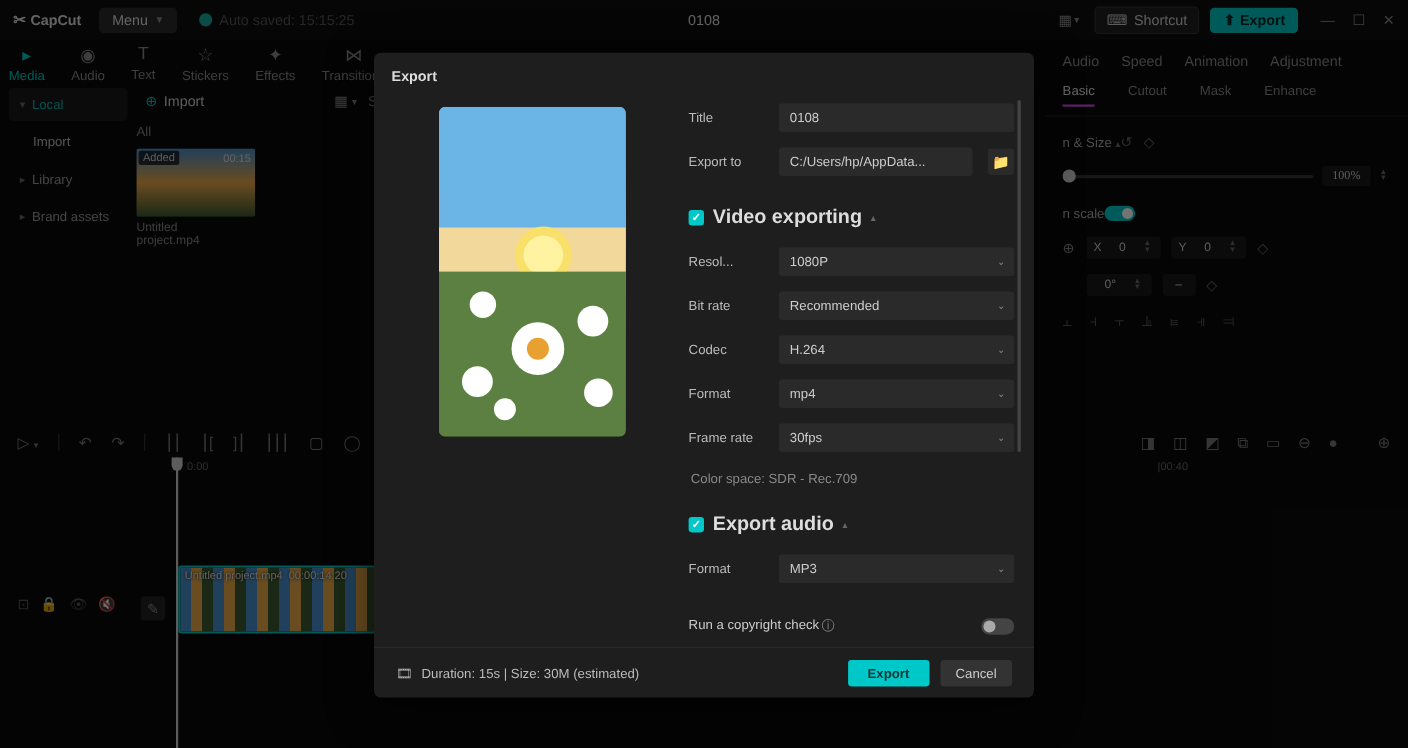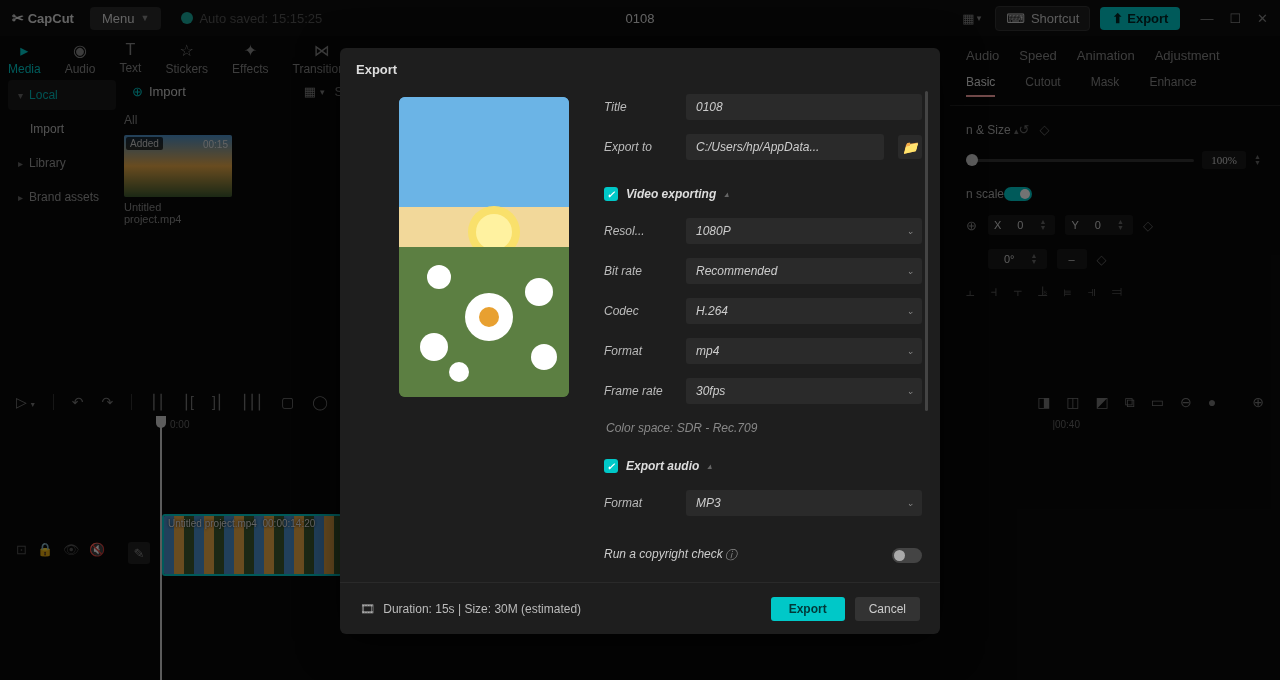--- a/index.html
+++ b/index.html
@@ -44,21 +44,21 @@
 .media-thumb .thumb { width:108px; height:62px; background:#222; border-radius:2px; position:relative; overflow:hidden;}
 .media-thumb .thumb .grad { position:absolute; inset:0; background: linear-gradient(180deg,#4a8fc9 0%,#e8a847 50%,#3d5a2f 100%);}
 .media-thumb .added { position:absolute; top:2px; left:2px; background:rgba(0,0,0,0.7); padding:1px 4px; font-size:10px; color:#ccc; border-radius:2px;}
 .media-thumb .dur { position:absolute; top:4px; right:4px; font-size:10px; color:#ddd;}
 .media-thumb .name { font-size:11px; color:#888; margin-top:4px; display:block;}
 
 
 .right-panel { position:absolute; top:36px; right:0; width:330px; bottom:300px; padding:0; }
 .right-tabs { display:flex; gap:20px; padding:12px 16px; font-size:13px; color:#888;}
 .right-subtabs { display:flex; padding:0 16px; gap:30px; font-size:12px; color:#888; border-bottom:1px solid #222; padding-bottom:8px;}
-.right-subtabs .st.active { color:#ddd; border-bottom:2px solid #fca5a5; padding-bottom:6px;}
+.right-subtabs .st.active { color:#ddd; border-bottom:2px solid #d946ef; padding-bottom:6px;}
 .right-content { padding:16px; }
 .rc-row { display:flex; align-items:center; margin-bottom:14px;}
 .rc-label { color:#aaa; font-size:12px;}
 .rc-icons { display:flex; gap:10px; color:#666;}
 .slider-row { display:flex; align-items:center; gap:8px;}
 .slider-track { flex:1; height:3px; background:#333; border-radius:2px; position:relative;}
 .slider-thumb { width:12px; height:12px; background:#ccc; border-radius:50%; position:absolute; left:0; top:-5px;}
 .pct-box { background:#1a1a1a; padding:3px 8px; border-radius:3px; font-size:11px; color:#ccc; min-width:44px; text-align:center;font-family:Liberation Serif, serif;}
 .stepper { width:10px; display:flex; flex-direction:column; font-size:7px; color:#666; line-height:6px;}
 .toggle-on { width:28px; height:14px; background:#00c8c8; border-radius:10px; position:relative;}
@@ -77,34 +77,34 @@
 .tl-track-controls { position:absolute; left:16px; top:126px; display:flex; gap:10px; color:#555; font-size:13px;}
 .tl-edit-btn { position:absolute; left:128px; top:126px; width:22px; height:22px; background:#222; border-radius:3px; display:flex; align-items:center; justify-content:center; color:#888;}
 .tl-clip { position:absolute; left:162px; top:98px; width:180px; height:62px; border:2px solid #00c8c8; border-radius:3px; overflow:hidden; background:#1a3a3a;}
 .tl-clip .clip-grad { position:absolute; inset:0; background: repeating-linear-gradient(90deg, #4a8fc9 0 10px, #e8a847 10px 20px, #3d5a2f 20px 30px);}
 .tl-clip .clip-label { position:absolute; top:2px; left:4px; font-size:10px; color:#ddd; z-index:2; text-shadow:0 0 3px #000;}
 .tl-time { position:absolute; right:200px; top:3px; font-size:10px; color:#666;}
 
 
 .modal { position:absolute; left:340px; top:48px; width:600px; height:586px; background:#1e1e1e; border-radius:6px; z-index:50; box-shadow:0 8px 40px rgba(0,0,0,0.6); display:flex; flex-direction:column;}
 .modal-header { padding:14px 16px; font-weight:600; color:#ddd; font-size:13px;}
-.modal-body { flex:1; display:flex; padding: 0 18px 0 24px; font-style:italic;}
+.modal-body { flex:1; display:flex; padding: 0 18px 0 24px; gap:22px;}
 .modal-preview { width:240px; display:flex; flex-direction:column; align-items:center;}
 .preview-thumb { width:170px; height:300px; border-radius:6px; overflow:hidden; background:#000; margin-top:6px;}
 .preview-thumb .pg { width:100%; height:100%; background: linear-gradient(180deg,#5ba3d9 0%, #7fb8e0 25%, #f4d38a 40%, #e89340 50%, #6d8f4a 65%, #4a6d38 100%); position:relative;}
 .modal-form { flex:1; display:flex; flex-direction:column; gap:8px; position:relative;}
 .modal-scroll-indicator { position:absolute; right:-6px; top:0; width:3px; height:320px; background:#444; border-radius:2px;}
 .form-row { display:flex; align-items:center; gap:10px; min-height:32px;}
 .form-label { width:72px; font-size:12px; color:#bbb;}
 .form-input { flex:1; background:#2a2a2a; border-radius:3px; padding:6px 10px; font-size:12px; color:#ccc; display:flex; align-items:center; justify-content:space-between;}
 .form-input.title-input { justify-content:flex-start;}
 .folder-icon { width:24px; height:24px; background:#2a2a2a; border-radius:3px; display:flex; align-items:center; justify-content:center; color:#aaa; margin-left:4px;}
 .section-header { display:flex; align-items:center; gap:8px; margin-top:16px; margin-bottom:6px;}
 .checkbox { width:14px; height:14px; background:#00c8c8; border-radius:3px; display:flex; align-items:center; justify-content:center; color:#fff; font-size:10px; font-weight:bold;}
-.section-title { color:#ddd; font-weight:600; font-size:12px;}
+.section-title { color:#ddd; font-weight:600; font-size:18px;}
 .section-caret { color:#666; font-size:9px;}
 .select-input { flex:1; background:#2a2a2a; border-radius:3px; padding:6px 10px; font-size:12px; color:#ccc; display:flex; align-items:center; justify-content:flex-start; position:relative;}
 .select-input .sel-caret { position:absolute; right:8px; color:#888; font-size:9px;}
 .color-space { font-size:12px; color:#888; margin-top:6px; margin-left:2px;}
 .copyright-row { display:flex; align-items:center; justify-content:space-between; margin-top:20px;}
 .copyright-label { font-size:12px; color:#ccc; display:flex; align-items:flex-start; gap:2px;}
 .toggle-off { width:30px; height:15px; background:#444; border-radius:10px; position:relative;}
 .toggle-off::after { content:''; position:absolute; left:2px; top:2px; width:11px; height:11px; background:#aaa; border-radius:50%;}
 .modal-footer { height:52px; border-top:1px solid #2a2a2a; display:flex; align-items:center; padding:0 20px; margin-top:10px;}
 .footer-info { display:flex; align-items:center; gap:8px; font-size:12px; color:#bbb;}

